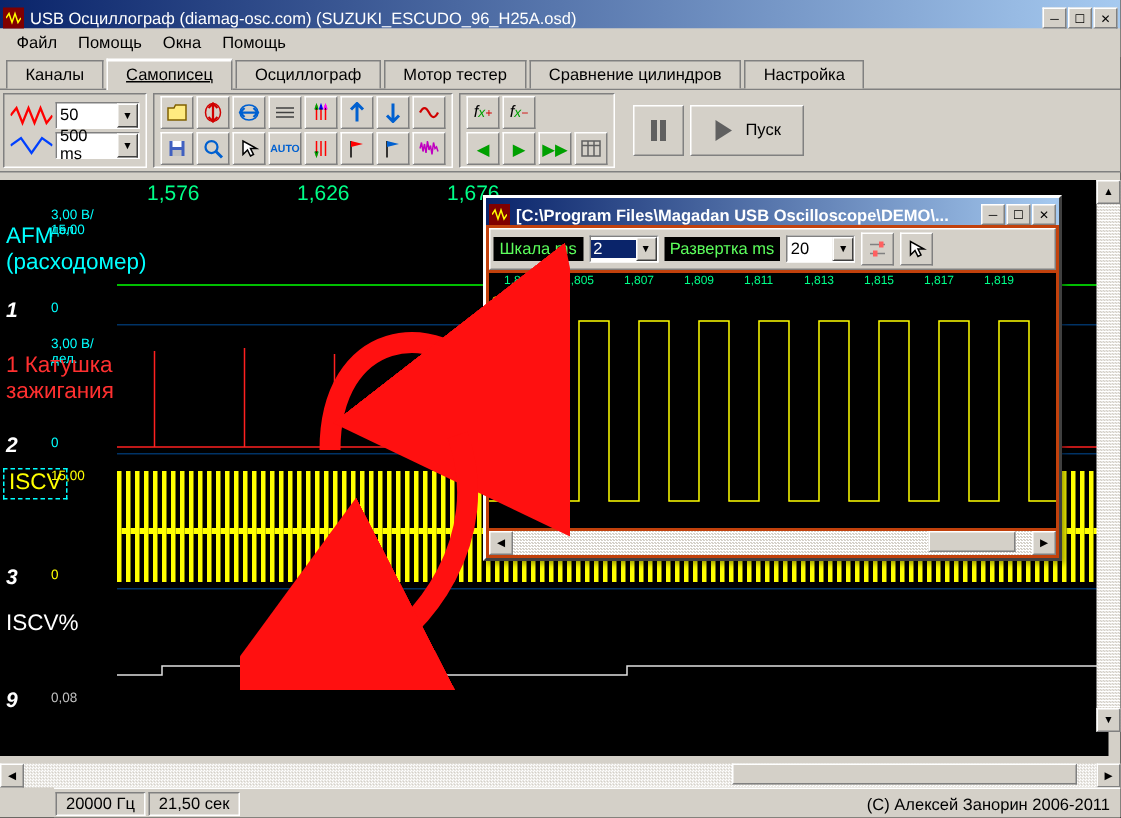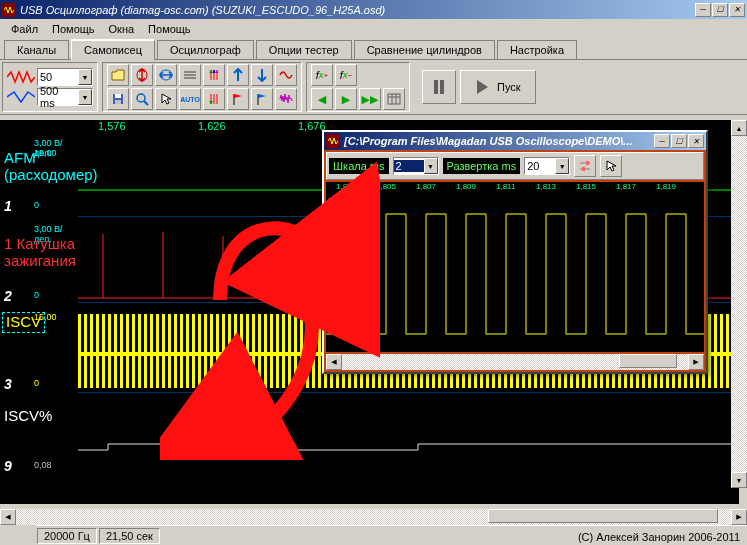--- a/index.html
+++ b/index.html
@@ -1,45 +1,45 @@
 <!DOCTYPE html>
 <html><head>
 <meta charset="utf-8">
 <style>
   * { box-sizing: border-box; margin: 0; padding: 0; font-family: Tahoma, Arial, sans-serif; }
   body { width: 747px; height: 545px; background: #d4d0c8; overflow: hidden; font-size: 11px; position: relative; }
-  .titlebar { height: 19px; background: linear-gradient(to right, #0a246a, #a6caf0); display: flex; align-items: center; padding: 0 2px; color: white; font-size: 11px; font-style: italic; }
+  .titlebar { height: 19px; background: linear-gradient(to right, #0a246a, #a6caf0); display: flex; align-items: flex-end; padding: 0 2px; color: white; font-size: 11px; }
   .titlebar-icon { width: 14px; height: 14px; background: #800000; margin-right: 4px; display: inline-flex; align-items: center; justify-content: center; }
   .titlebar-title { flex: 1; }
   .winbtns { display: flex; gap: 1px; }
   .winbtn { width: 16px; height: 14px; background: #d4d0c8; border: 1px solid; border-color: #fff #808080 #808080 #fff; display: flex; align-items: center; justify-content: center; font-size: 8px; font-family: Arial; color: #000; cursor: pointer; }
   .menubar { height: 19px; background: #d4d0c8; display: flex; align-items: center; padding: 0 4px; font-size: 11px; }
   .menu-item { padding: 2px 7px; cursor: pointer; }
   .tabstrip { height: 22px; display: flex; align-items: flex-end; padding: 2px 4px 0; border-bottom: 1px solid #808080; }
   .tab { padding: 3px 12px; background: #d4d0c8; border: 1px solid #808080; border-bottom: none; margin-right: 2px; font-size: 11px; cursor: pointer; position: relative; }
-  .tab.active { background: #d4d0c8; border-top: 2px solid #fff; border-left-color: #fff; margin-bottom: -1px; padding-bottom: 4px; z-index: 2; }
+  .tab.active { background: #d4d0c8; border-top: 2px solid #fff; border-left-color: #fff; margin-bottom: -1px; padding-bottom: 4px; z-index: 2; text-decoration: underline; }
   .toolbar { background: #d4d0c8; padding: 2px; display: flex; gap: 4px; border-bottom: 1px solid #808080; }
   .toolbar-group { display: flex; align-items: center; gap: 2px; padding: 1px 4px; border: 1px solid; border-color: #808080 #fff #fff #808080; }
   .toolbar-col { display: flex; flex-direction: column; gap: 2px; }
   .toolbar-row { display: flex; align-items: center; gap: 2px; }
   .wave-icon { width: 28px; height: 14px; display: inline-block; }
   .combo { display: flex; align-items: center; background: #fff; border: 1px solid; border-color: #808080 #fff #fff #808080; height: 18px; font-size: 11px; }
   .combo .val { padding: 0 2px; display: block; }
   .combo .arrow { width: 14px; height: 16px; background: #d4d0c8; border: 1px solid; border-color: #fff #404040 #404040 #fff; display: flex; align-items: center; justify-content: center; font-size: 7px; }
   .iconbtn { width: 22px; height: 22px; border: 1px solid; border-color: #fff #808080 #808080 #fff; background: #d4d0c8; display: flex; align-items: center; justify-content: center; cursor: pointer; font-size: 11px; }
   .playctrl { display: flex; align-items: center; margin-left: 8px; }
   .bigbtn { height: 34px; border: 1px solid; border-color: #fff #808080 #808080 #fff; background: #d4d0c8; display: flex; align-items: center; justify-content: center; padding: 0 6px; margin-right: 4px; cursor: pointer; }
   .canvas-area { position: absolute; left: 0; top: 120px; width: 739px; height: 384px; background: #000; }
   .leftcol { position: absolute; left: 0; top: 0; width: 78px; height: 100%; }
   .ch-label { color: #00ffff; font-size: 15px; padding: 2px; line-height: 1.1; }
   .ch-label.red { color: #ff3030; }
   .ch-label.yellow { color: #ffff00; }
   .ch-num { position: absolute; left: 4px; color: #fff; font-size: 14px; font-weight: bold; font-style: italic; }
   .vdiv { position: absolute; color: #00ffff; font-size: 9px; }
-  .ruler-top { position: absolute; left: 78px; top: 0; right: 0; height: 14px; color: #00ff88; font-size: 11px; }
+  .ruler-top { position: absolute; left: 78px; top: 0; right: 0; height: 14px; color: #00ff88; font-size: 14px; }
   .ruler-tick { position: absolute; top: 0; }
   .waveform-zone { position: absolute; left: 78px; top: 14px; right: 0; bottom: 0; }
   .hsep { position: absolute; left: 0; right: 0; height: 1px; background: #003366; }
   .trace-green { stroke: #00ff00; fill: none; stroke-width: 1; }
   .trace-red { stroke: #ff2020; fill: none; stroke-width: 1; }
   .trace-yellow { stroke: #ffff00; fill: none; stroke-width: 1; }
   .trace-white { stroke: #e0e0e0; fill: none; stroke-width: 1; }
   .child-window { position: absolute; background: #c2410c; border: 2px solid; border-color: #fff #404040 #404040 #fff; box-shadow: 2px 2px 4px rgba(0,0,0,0.4); }
   .child-toolbar { background: #d4d0c8; padding: 2px; display: flex; align-items: center; gap: 4px; font-size: 11px; border: 1px solid; border-color: #fff #808080 #808080 #fff; margin: 2px; }
   .child-plot { background: #000; margin: 2px; height: 170px; position: relative; }
@@ -75,21 +75,21 @@
   <span class="menu-item">Файл</span>
   <span class="menu-item">Помощь</span>
   <span class="menu-item">Окна</span>
   <span class="menu-item">Помощь</span>
 </div>
 
 <div class="tabstrip">
   <div class="tab">Каналы</div>
   <div class="tab active">Самописец</div>
   <div class="tab">Осциллограф</div>
-  <div class="tab">Опции тестер</div>
+  <div class="tab">Мотор тестер</div>
   <div class="tab">Сравнение цилиндров</div>
   <div class="tab">Настройка</div>
 </div>
 
 <div class="toolbar">
   <div class="toolbar-group">
     <div class="toolbar-col">
       <div class="toolbar-row">
         <span class="wave-icon">
           <svg width="28" height="14">

